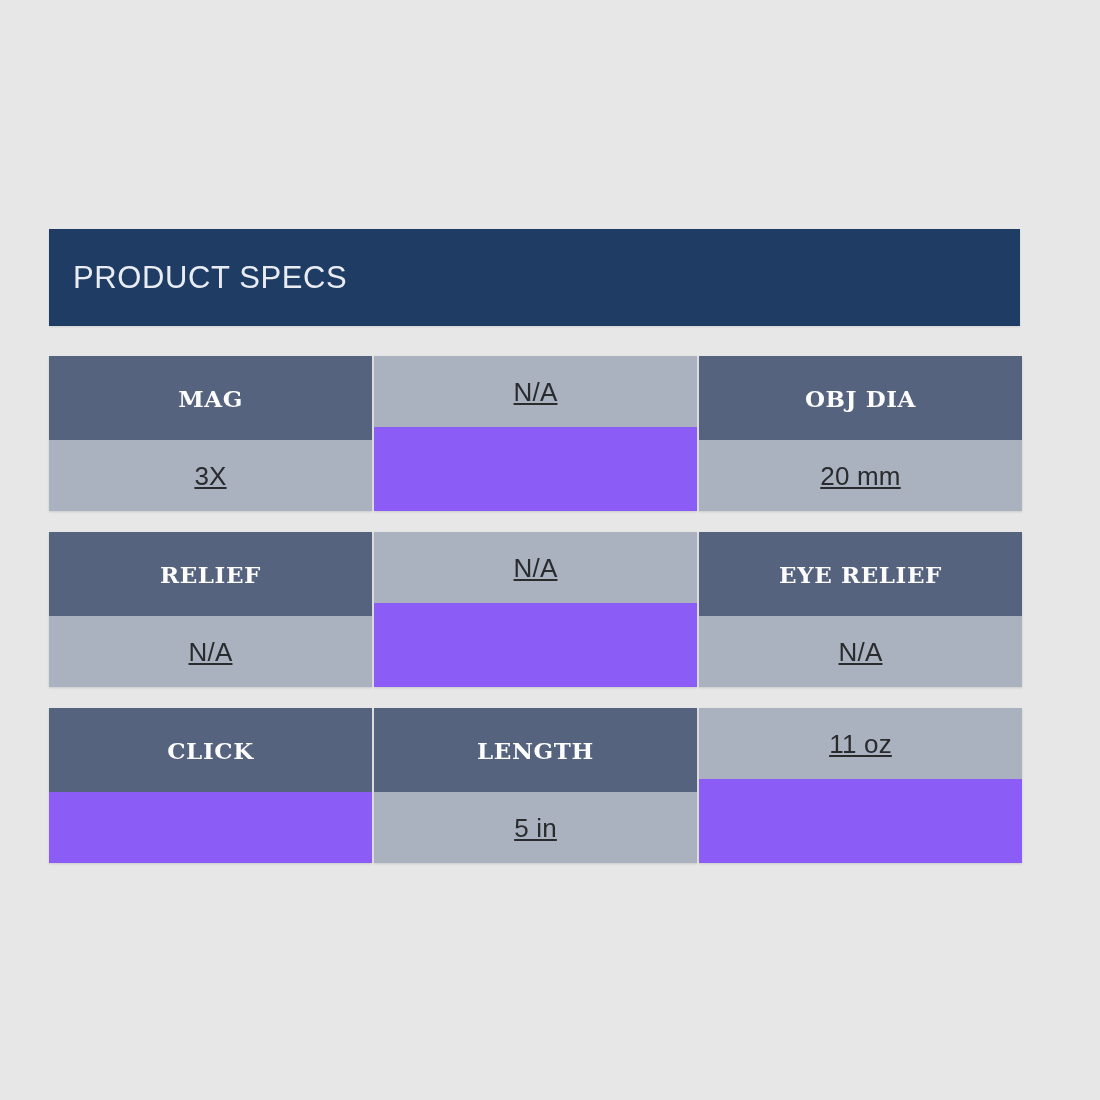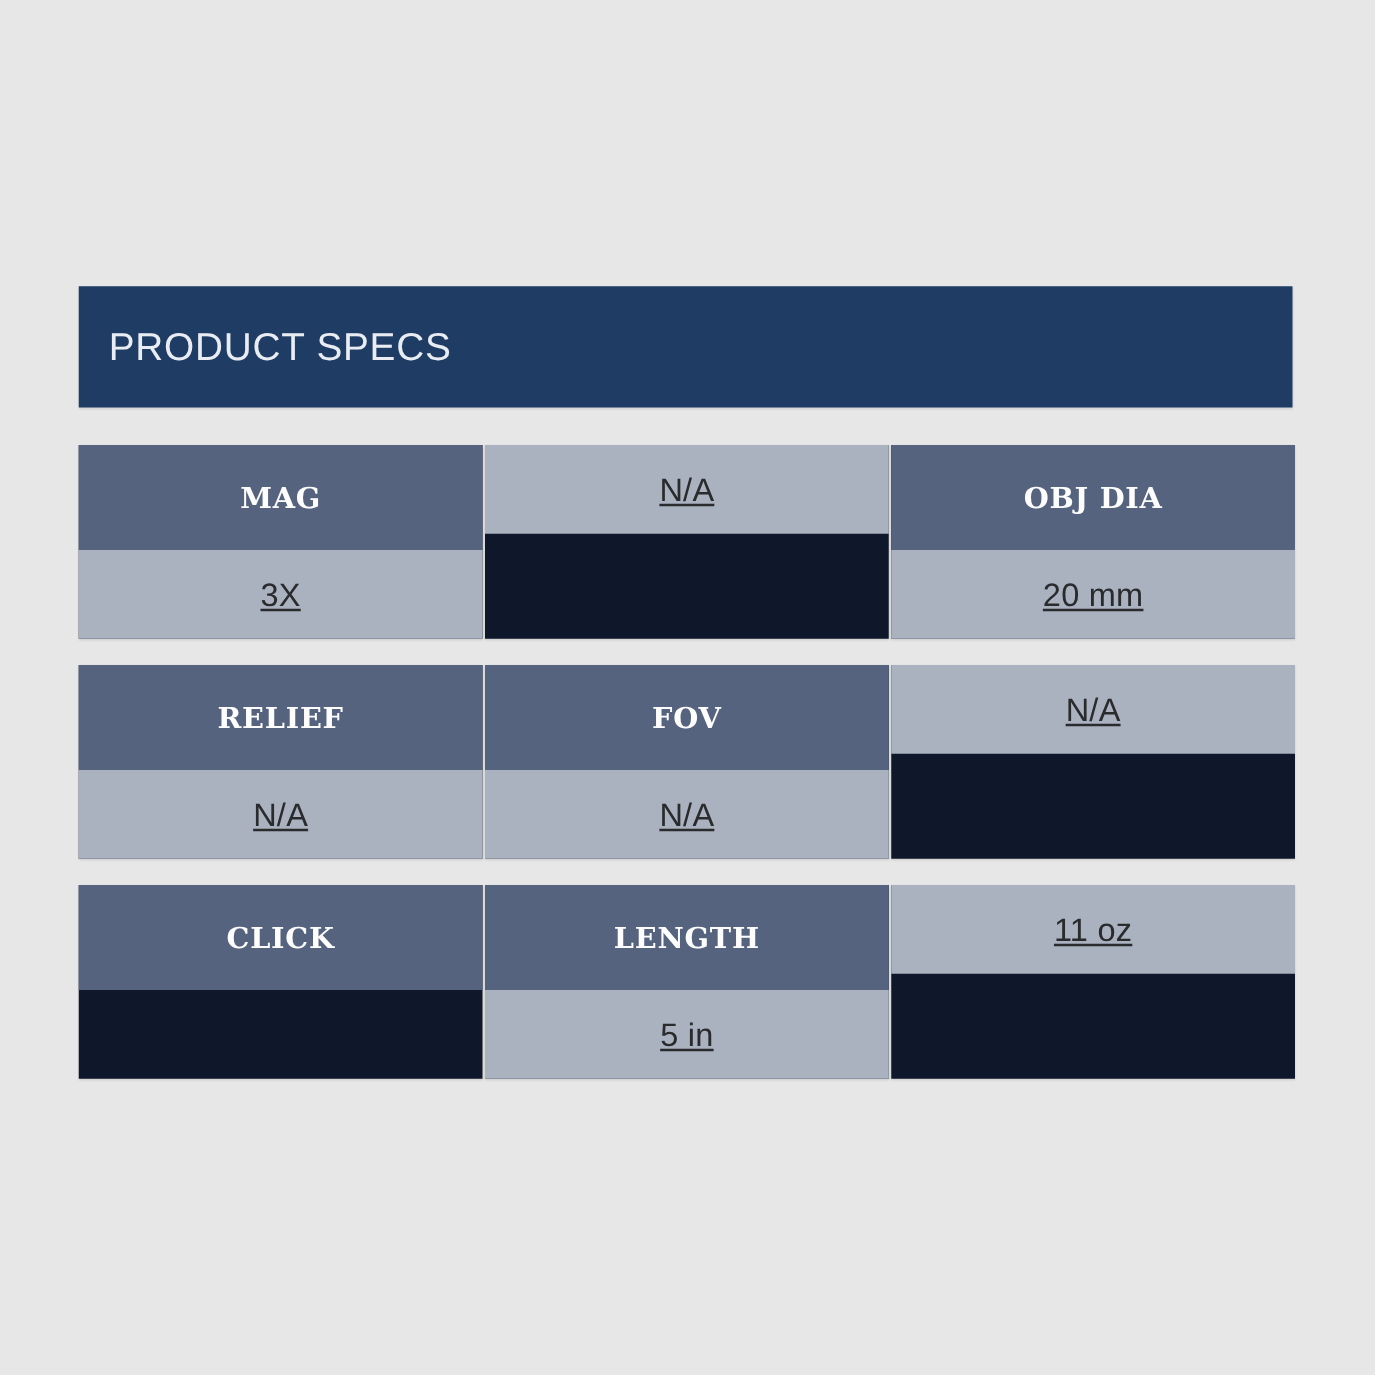--- a/index.html
+++ b/index.html
@@ -9,21 +9,21 @@
   body {
     width: 1100px;
     height: 1100px;
     background: #e7e7e7;
     font-family: "Liberation Sans", sans-serif;
     overflow: hidden;
   }
 
   #specs-panel {
     position: absolute;
-    left: 63px;
+    left: 49px;
     top: 229px;
     width: 971px;
   }
 
   
   #panel-title-bar {
     height: 97px;
     background: #1e3c64;
     box-shadow: 0 1px 2px rgba(0,0,0,0.10);
     display: flex;
@@ -43,21 +43,21 @@
   #specs-grid {
     margin-top: 30px;
     display: grid;
     grid-template-columns: 311px 311px 311px;
     column-gap: 14px;
     row-gap: 21px;
   }
 
   .spec-card {
     width: 323px;
-    background: #0f172a;
+    background: #8b5cf6;
     box-shadow: 0 1px 2px rgba(0,0,0,0.13);
   }
   .spec-card-label {
     height: 84px;
     background: #56637f;
     display: flex;
     align-items: center;
     justify-content: center;
     color: #fdfdfd;
     font-family: "DejaVu Serif", serif;
@@ -107,25 +107,25 @@
       <div class="spec-card-label">OBJ DIA</div>
       <div class="spec-card-value">20 mm</div>
     </div>
 
     <div class="spec-card">
       <div class="spec-card-label">RELIEF</div>
       <div class="spec-card-value">N/A</div>
     </div>
 
     <div class="spec-card">
-      <div class="spec-card-label">FOV</div>
       <div class="spec-card-value">N/A</div>
     </div>
 
     <div class="spec-card">
+      <div class="spec-card-label">EYE RELIEF</div>
       <div class="spec-card-value">N/A</div>
     </div>
 
     <div class="spec-card">
       <div class="spec-card-label">CLICK</div>
     </div>
 
     <div class="spec-card">
       <div class="spec-card-label">LENGTH</div>
       <div class="spec-card-value">5 in</div>

